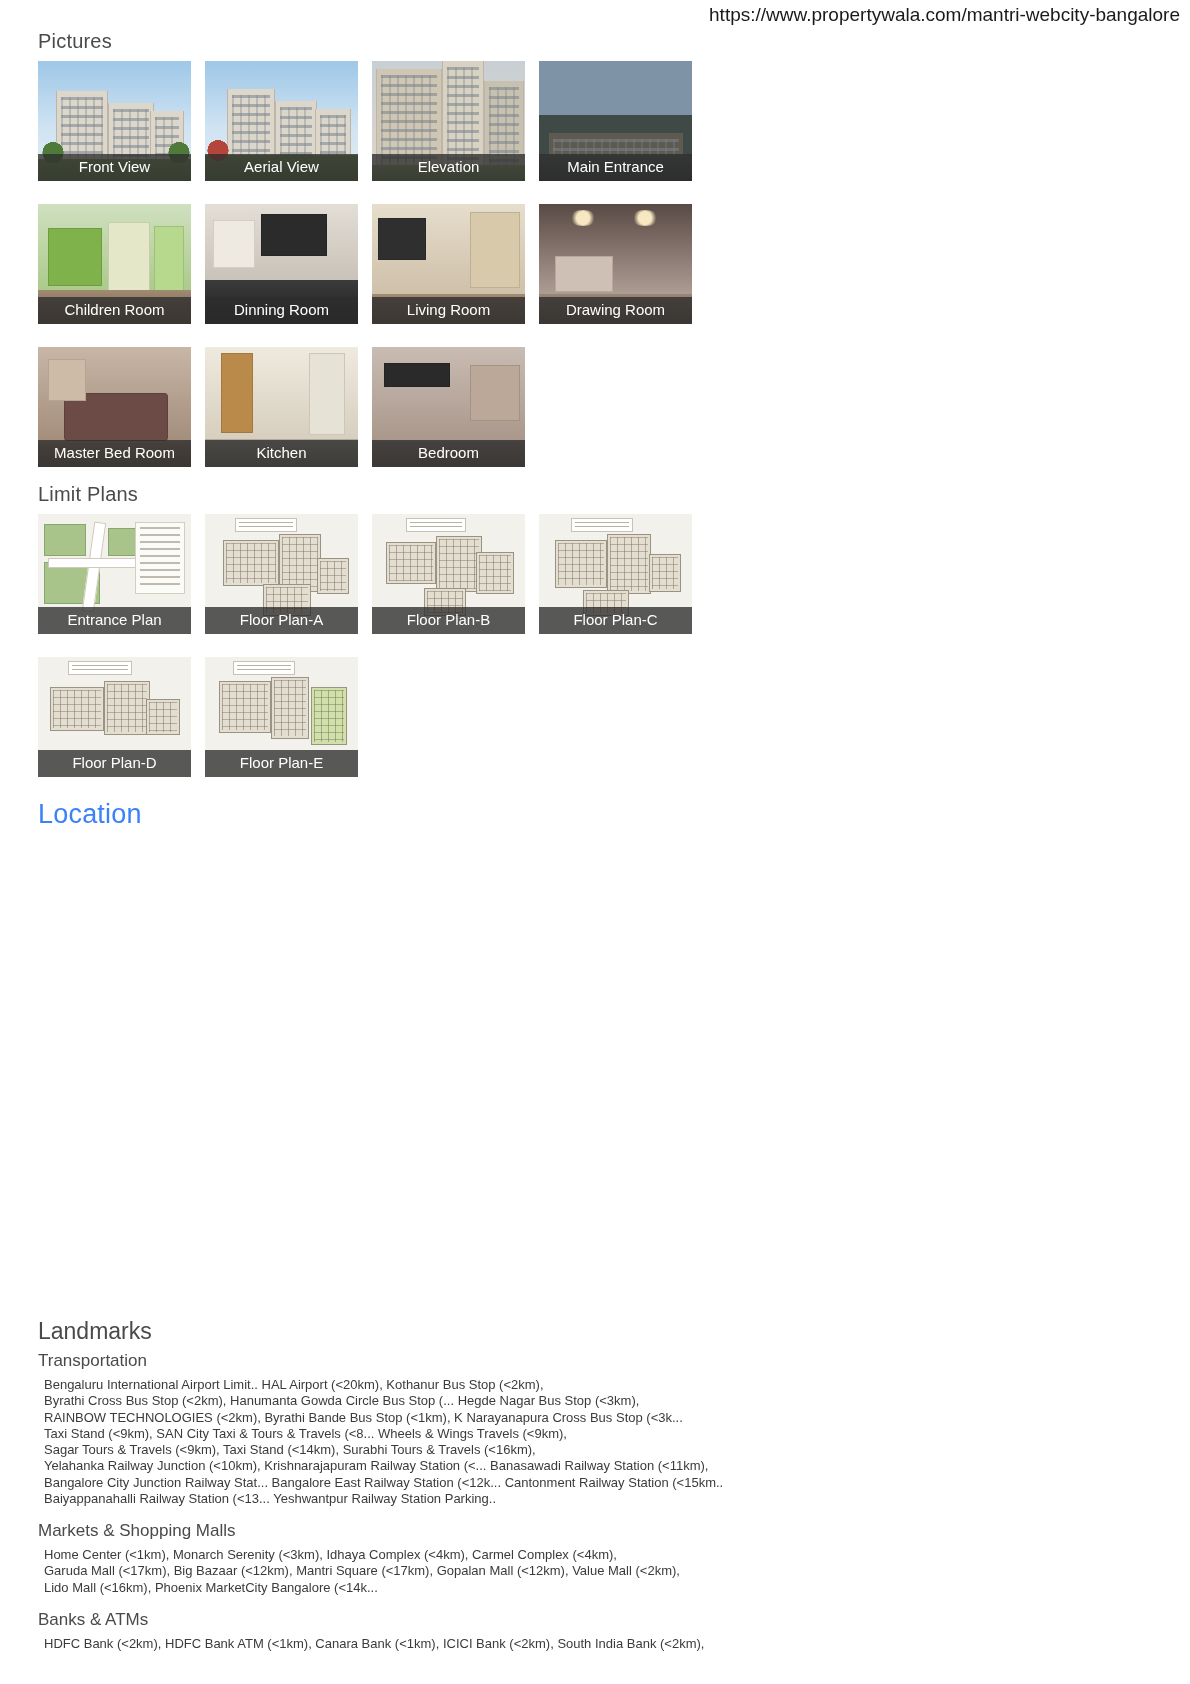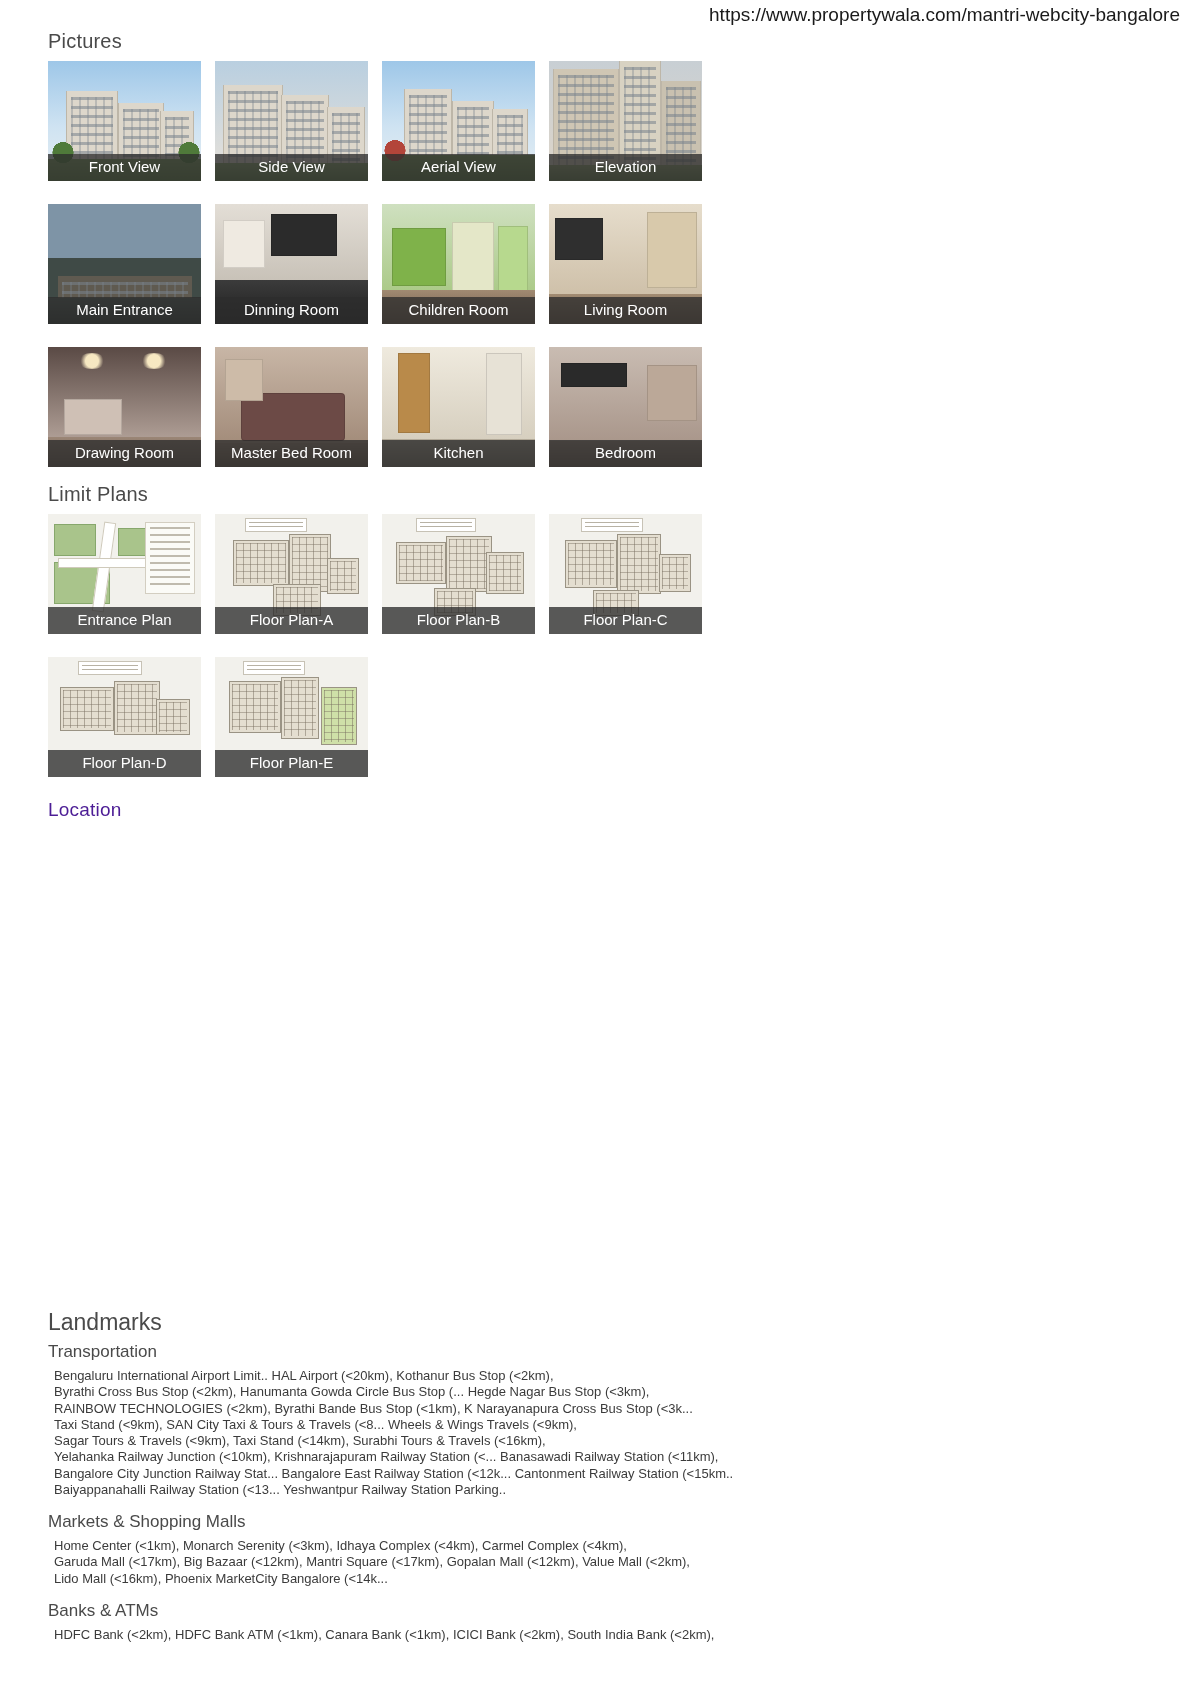--- a/index.html
+++ b/index.html
@@ -26,32 +26,32 @@
     position: absolute;
     top: 4px;
     right: 10px;
     font-size: 19px;
     color: #1a1a1a;
     font-family: "Liberation Sans", sans-serif;
     letter-spacing: 0px;
   }
   .content {
     padding-top: 30px;
-    padding-left: 48px;
+    padding-left: 38px;
   }
   h2.section-title {
     font-size: 20px;
     font-weight: normal;
     color: #4a4a4a;
     margin: 0 0 8px 0;
     letter-spacing: 0.2px;
   }
   h2.section-title.big {
-    font-size: 19px;
-    color: #4c1d95;
+    font-size: 27px;
+    color: #3b82f6;
     margin-top: 22px;
     margin-bottom: 6px;
   }
   .gallery {
     display: flex;
     flex-wrap: wrap;
     gap: 23px 14px;
     width: 720px;
   }
   .thumb {
@@ -223,29 +223,20 @@
           <div class="bldg" style="left:18px;width:50px;height:90px;"></div>
           <div class="bldg" style="left:70px;width:44px;height:78px;"></div>
           <div class="bldg" style="left:112px;width:32px;height:70px;"></div>
           <div class="ground"></div>
           <div class="tree" style="left:4px;"></div>
           <div class="tree" style="left:130px;"></div>
         </div>
         <div class="caption">Front View</div>
       </div>
 
-      <div class="thumb">
-        <div class="art art-sky" style="background:linear-gradient(180deg,#b9cfe0,#e9e2d9);">
-          <div class="bldg" style="left:8px;width:58px;height:96px;"></div>
-          <div class="bldg" style="left:66px;width:46px;height:86px;"></div>
-          <div class="bldg" style="left:112px;width:36px;height:74px;"></div>
-          <div class="ground" style="height:18px;background:linear-gradient(180deg,#86a267,#5e7c46);"></div>
-        </div>
-        <div class="caption">Side View</div>
-      </div>
 
       <div class="thumb">
         <div class="art art-sky">
           <div class="bldg" style="left:22px;width:46px;height:92px;"></div>
           <div class="bldg" style="left:70px;width:40px;height:80px;"></div>
           <div class="bldg" style="left:110px;width:34px;height:72px;"></div>
           <div class="ground" style="height:26px;background:linear-gradient(180deg,#7c9b58,#56743d);"></div>
           <div class="tree" style="left:2px;bottom:10px;background:radial-gradient(circle at 50% 40%,#b3453a 0 45%,rgba(0,0,0,0) 46%);"></div>
         </div>
         <div class="caption">Aerial View</div>
@@ -267,36 +258,36 @@
           <div class="room">
               <div class="floorline" style="height:26px;background:linear-gradient(180deg,#4e5a54,#2e3632);"></div>
             </div>
           <div class="lamp" style="left:40px;top:46px;width:18px;height:18px;"></div>
           <div class="lamp" style="left:92px;top:46px;width:18px;height:18px;"></div>
         </div>
         <div class="caption">Main Entrance</div>
       </div>
 
       <div class="thumb">
-        <div class="art room" style="background:linear-gradient(180deg,#e3ded6,#b9b2a7);">
-          <div class="panel" style="left:8px;top:16px;width:40px;height:46px;background:#efeae1;"></div>
-          <div class="panel" style="left:56px;top:10px;width:64px;height:40px;background:#2b2b2b;"></div>
-          <div class="floorline" style="height:44px;background:linear-gradient(180deg,#3b3b3b,#1f1f1f);"></div>
-        </div>
-        <div class="caption">Dinning Room</div>
-      </div>
-
-      <div class="thumb">
         <div class="art room" style="background:linear-gradient(180deg,#cfe0c0,#9ec274);">
           <div class="panel" style="left:10px;top:24px;width:52px;height:56px;background:#7fb24a;"></div>
           <div class="panel" style="left:70px;top:18px;width:40px;height:68px;background:#e4e7c8;"></div>
           <div class="panel" style="left:116px;top:22px;width:28px;height:64px;background:#b7d98e;"></div>
           <div class="floorline" style="background:linear-gradient(180deg,#a08a72,#6d5a49);"></div>
         </div>
         <div class="caption">Children Room</div>
+      </div>
+
+      <div class="thumb">
+        <div class="art room" style="background:linear-gradient(180deg,#e3ded6,#b9b2a7);">
+          <div class="panel" style="left:8px;top:16px;width:40px;height:46px;background:#efeae1;"></div>
+          <div class="panel" style="left:56px;top:10px;width:64px;height:40px;background:#2b2b2b;"></div>
+          <div class="floorline" style="height:44px;background:linear-gradient(180deg,#3b3b3b,#1f1f1f);"></div>
+        </div>
+        <div class="caption">Dinning Room</div>
       </div>
 
       <div class="thumb">
         <div class="art room" style="background:linear-gradient(180deg,#e6ddcc,#c7b79e);">
           <div class="panel" style="left:6px;top:14px;width:46px;height:40px;background:#2f2f2f;"></div>
           <div class="panel" style="left:98px;top:8px;width:48px;height:74px;background:#d8c9ab;"></div>
           <div class="floorline" style="height:30px;background:linear-gradient(180deg,#a18b72,#705c49);"></div>
         </div>
         <div class="caption">Living Room</div>
       </div>

